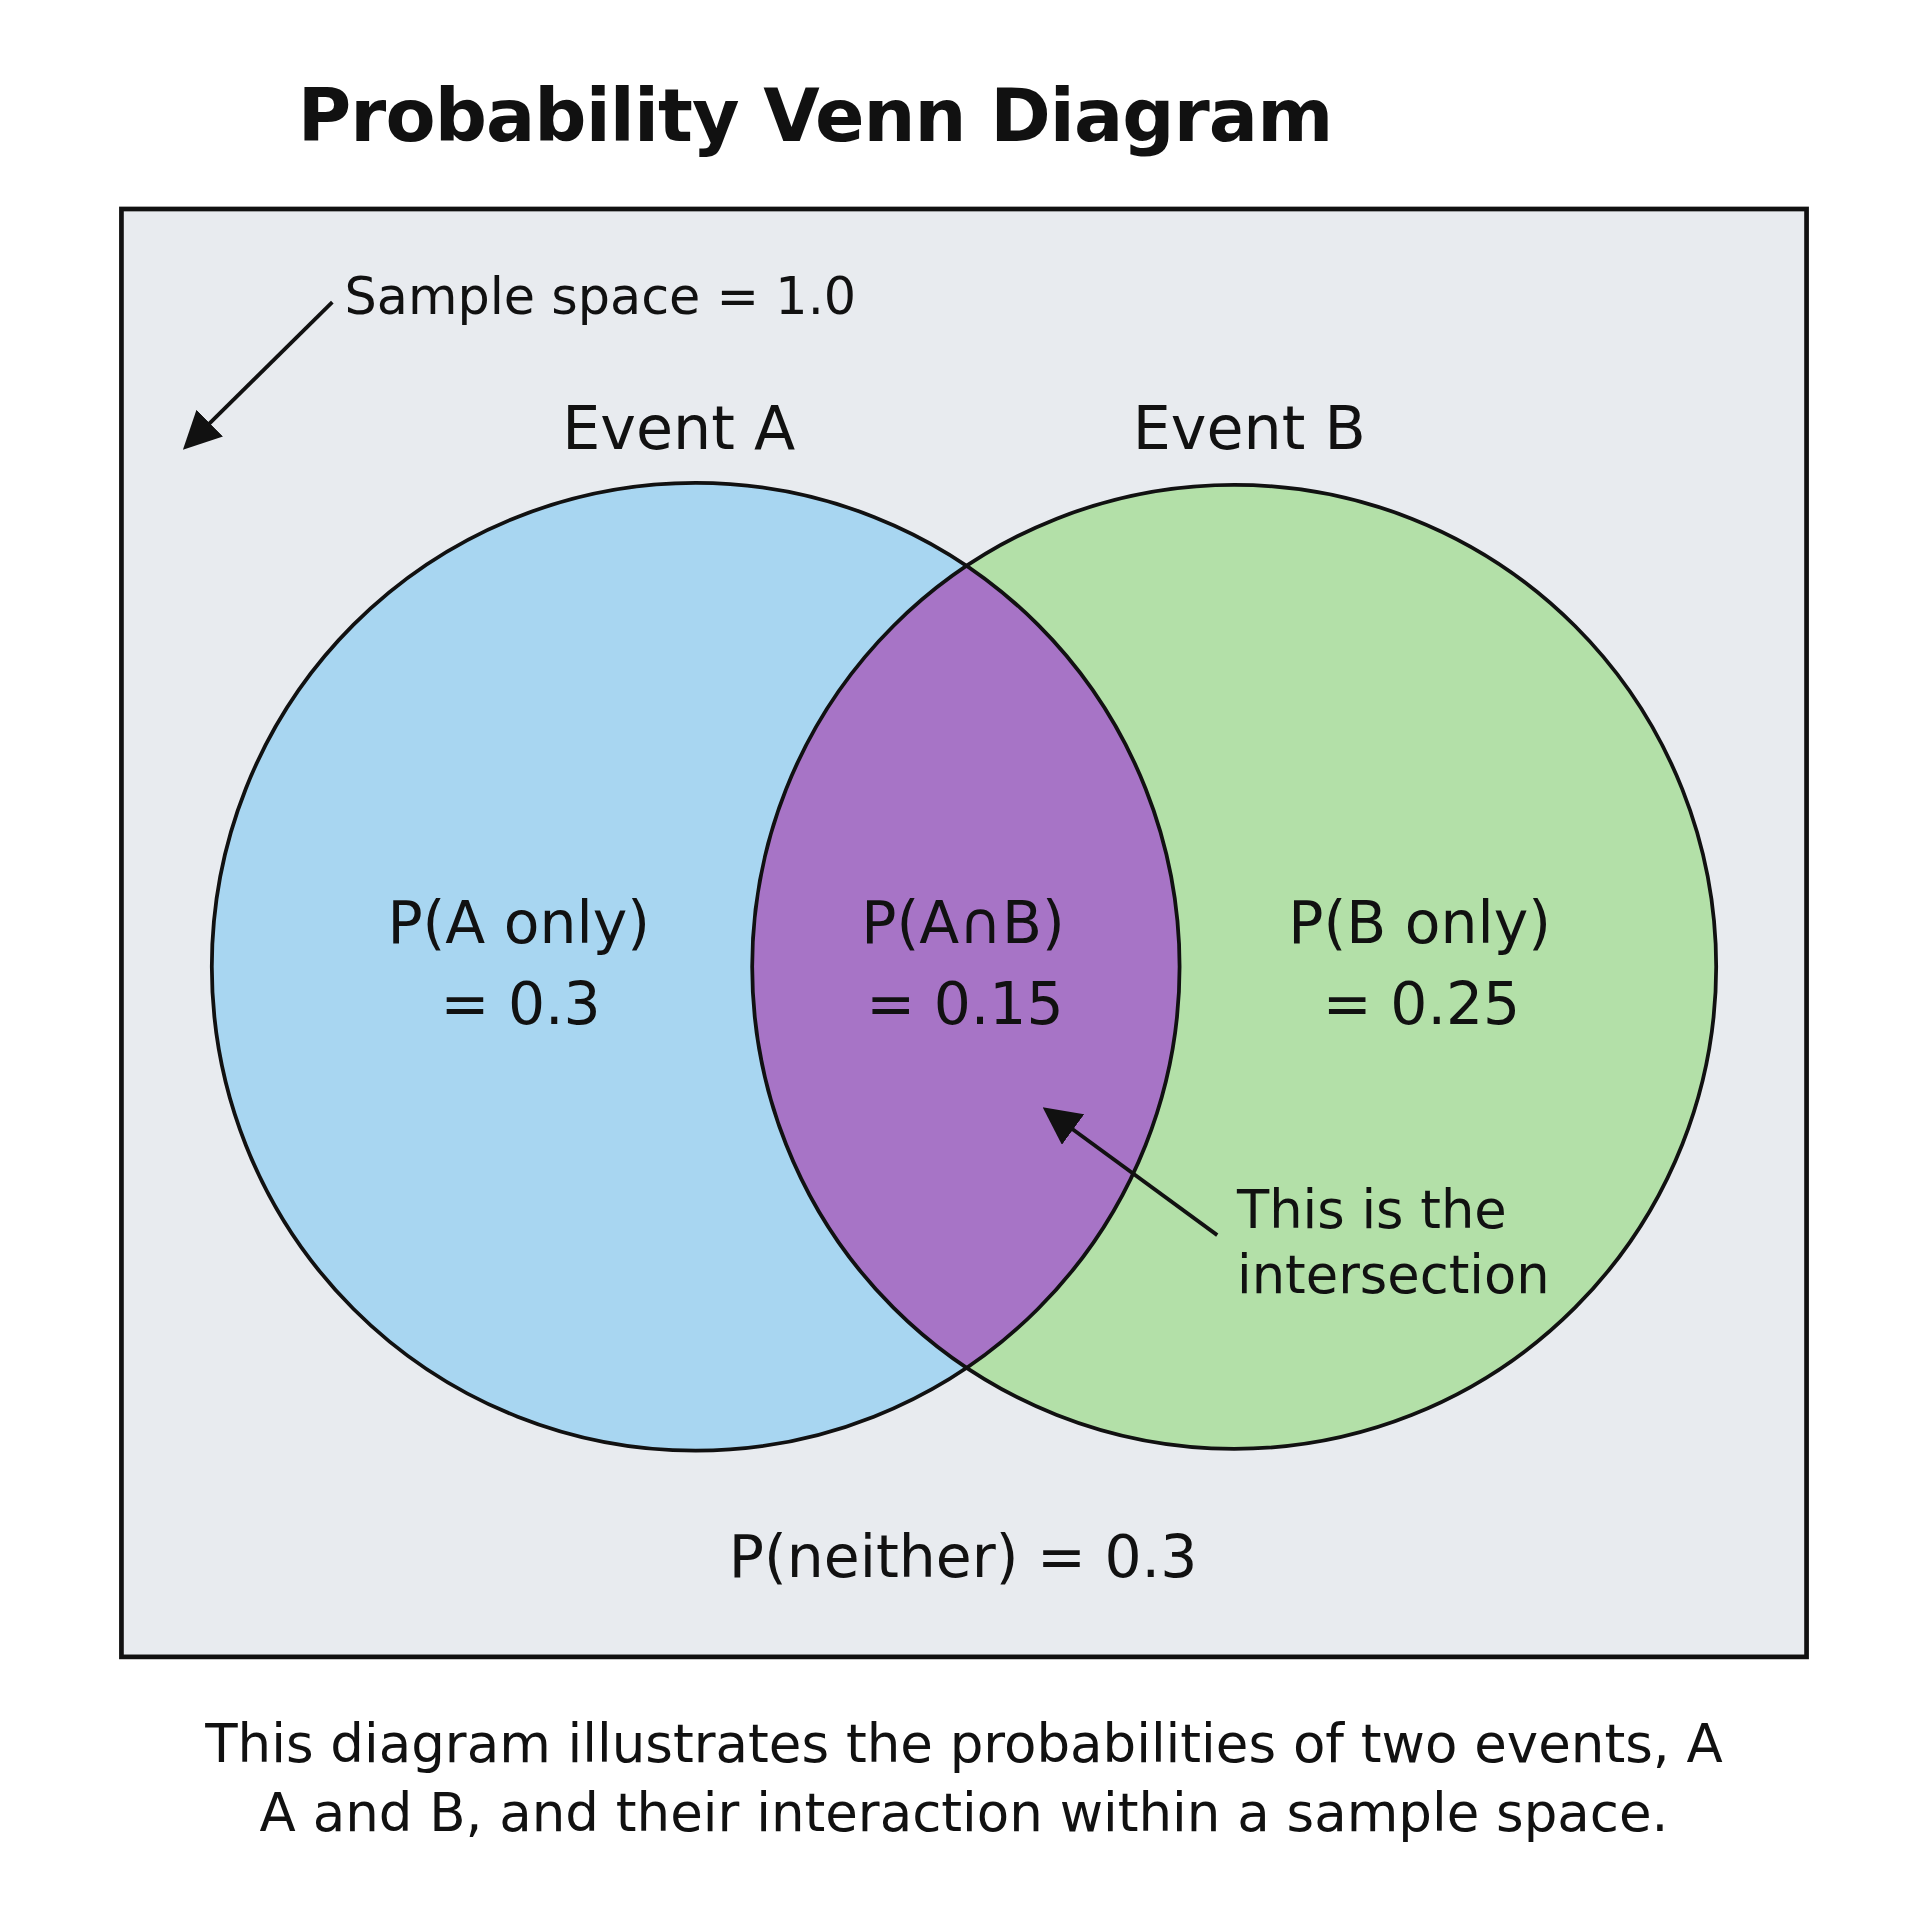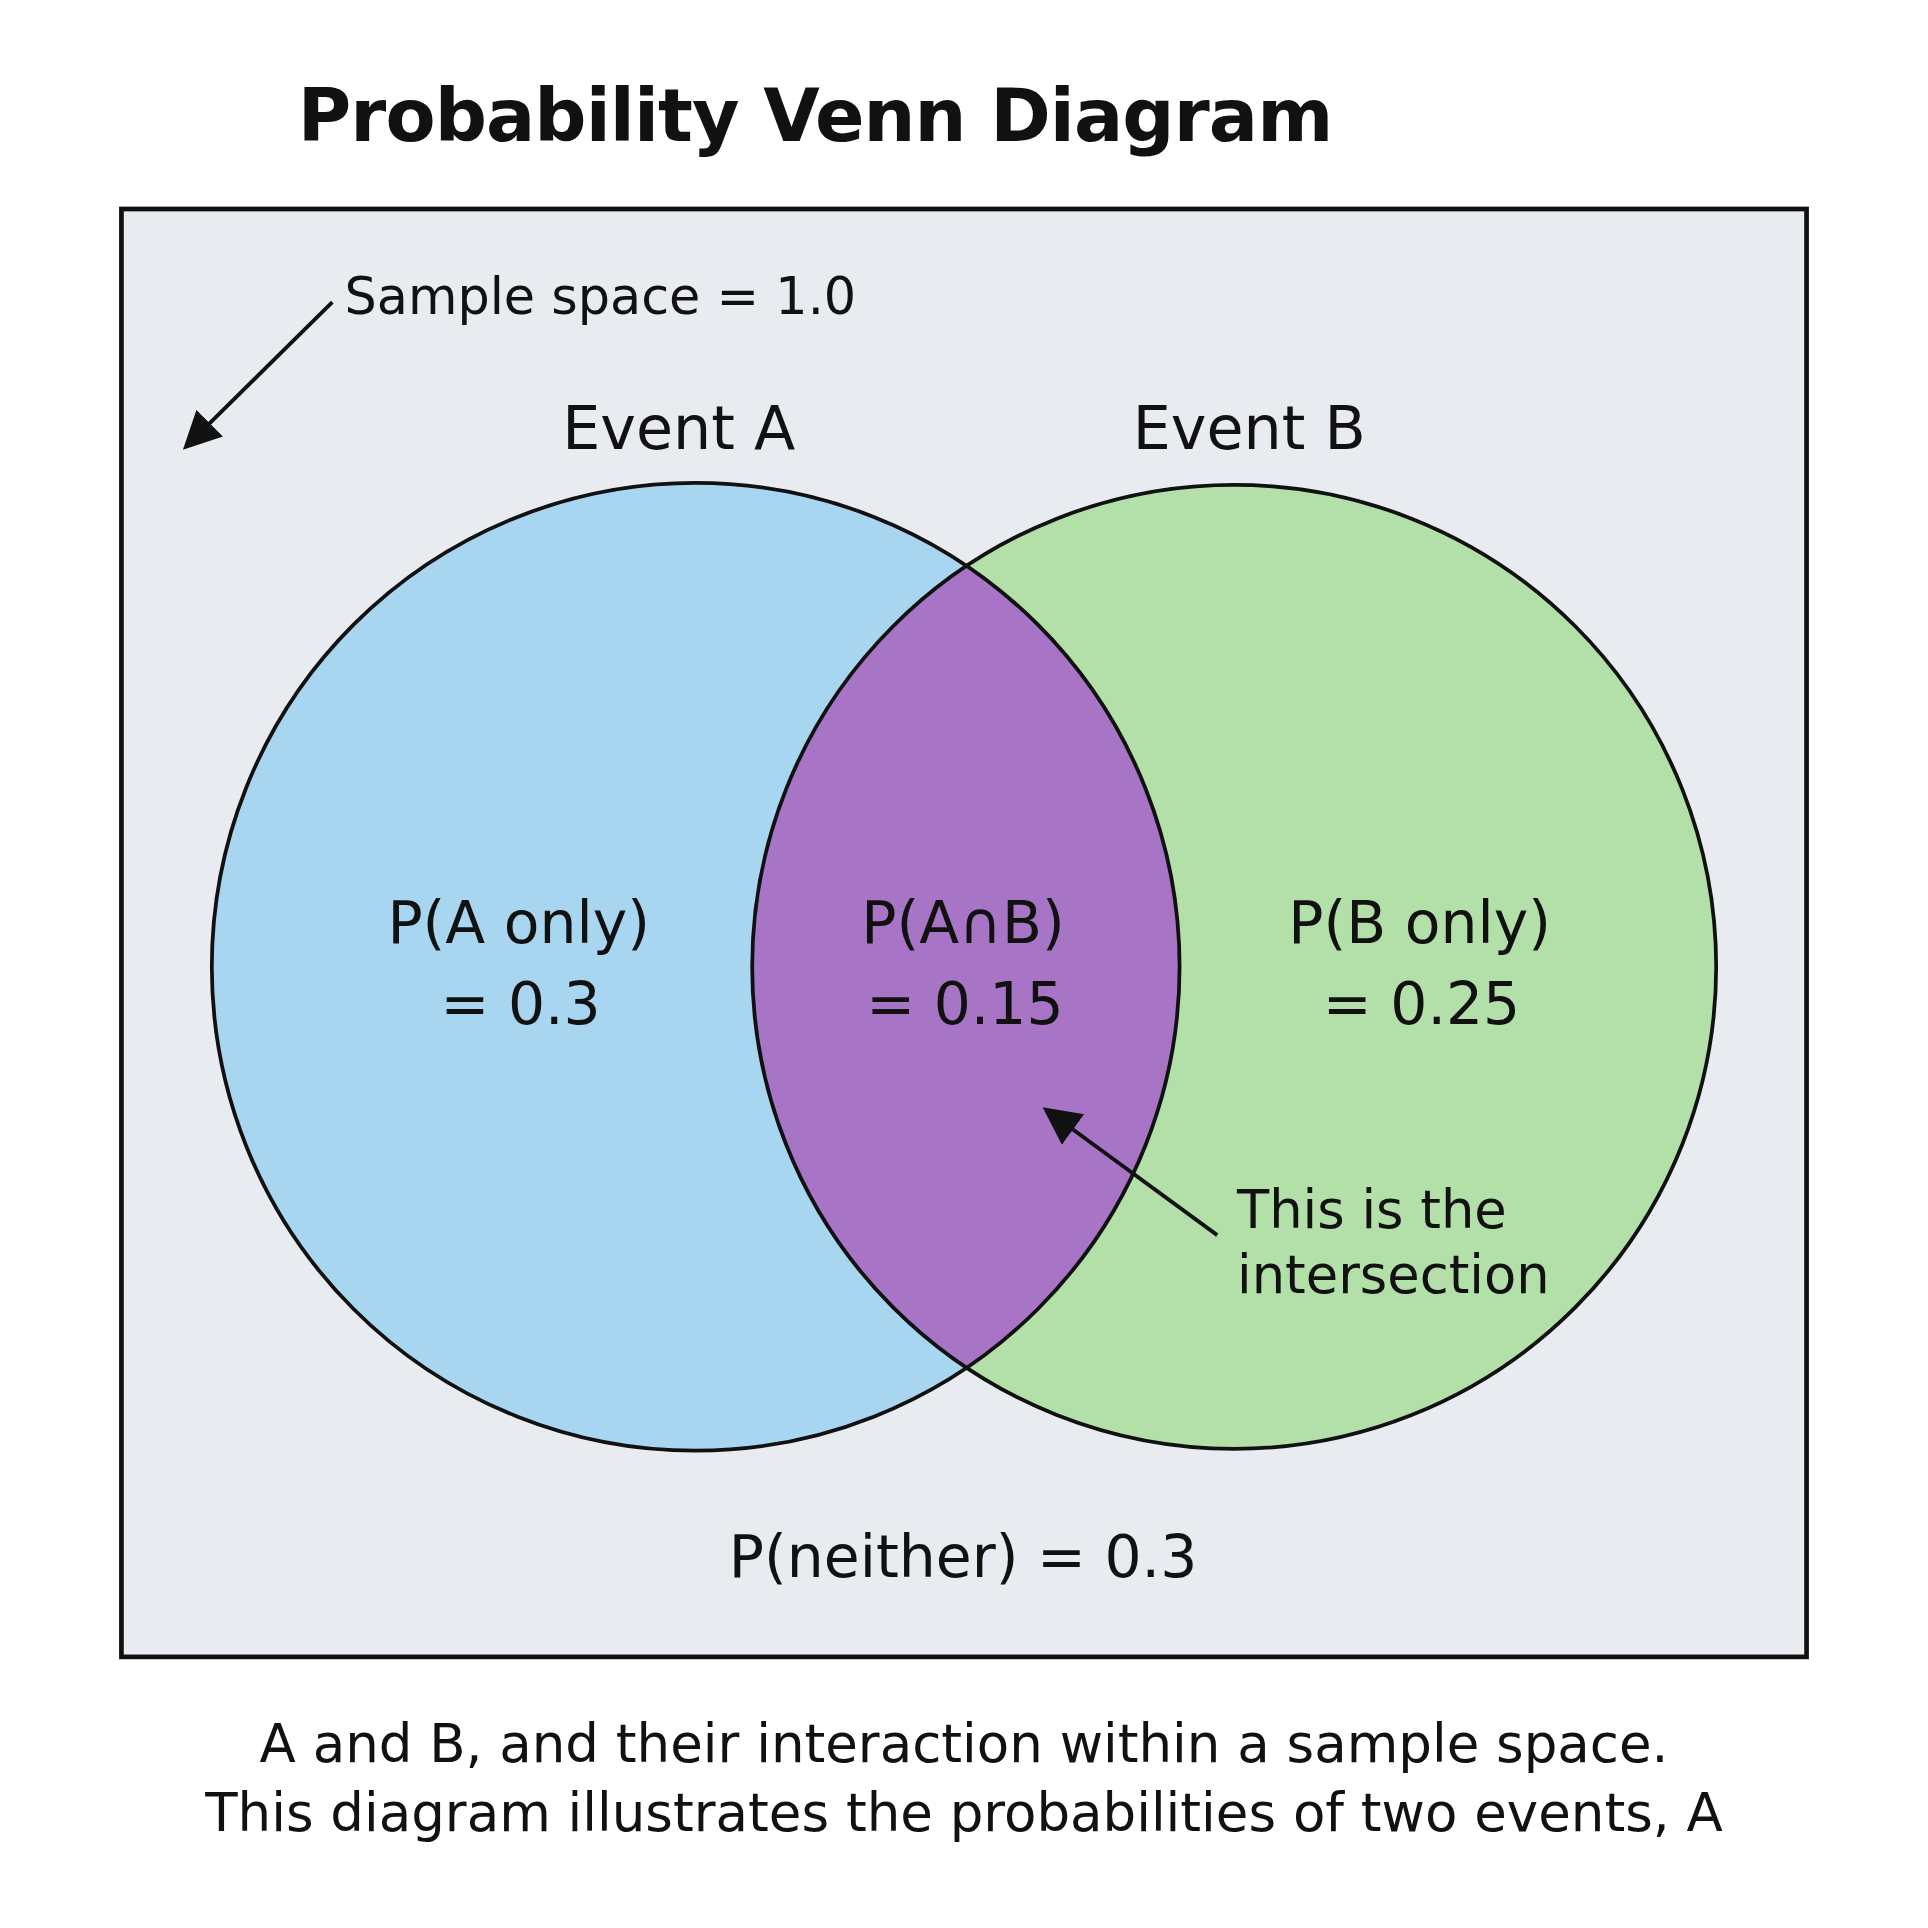--- a/index.html
+++ b/index.html
@@ -51,16 +51,16 @@
   <text class="lbl" x="1510" y="1088" font-size="62" text-anchor="middle">= 0.25</text>
 
   <line x1="1293" y1="1312" x2="1114" y2="1181" stroke="#111" stroke-width="4" marker-end="url(#arrowhead)"></line>
   <text class="lbl" x="1314" y="1304" font-size="56">This is the</text>
   <text class="lbl" x="1314" y="1374" font-size="56">intersection</text>
 
   <text class="lbl" x="1023" y="1675" font-size="62" text-anchor="middle">P(neither) = 0.3</text>
 </svg>
 
 <div class="caption">
+  <div>This diagram illustrates the probabilities of two events, A</div>
   <div>A and B, and their interaction within a sample space.</div>
-  <div>This diagram illustrates the probabilities of two events, A</div>
 </div>
 
 
 </body></html>

